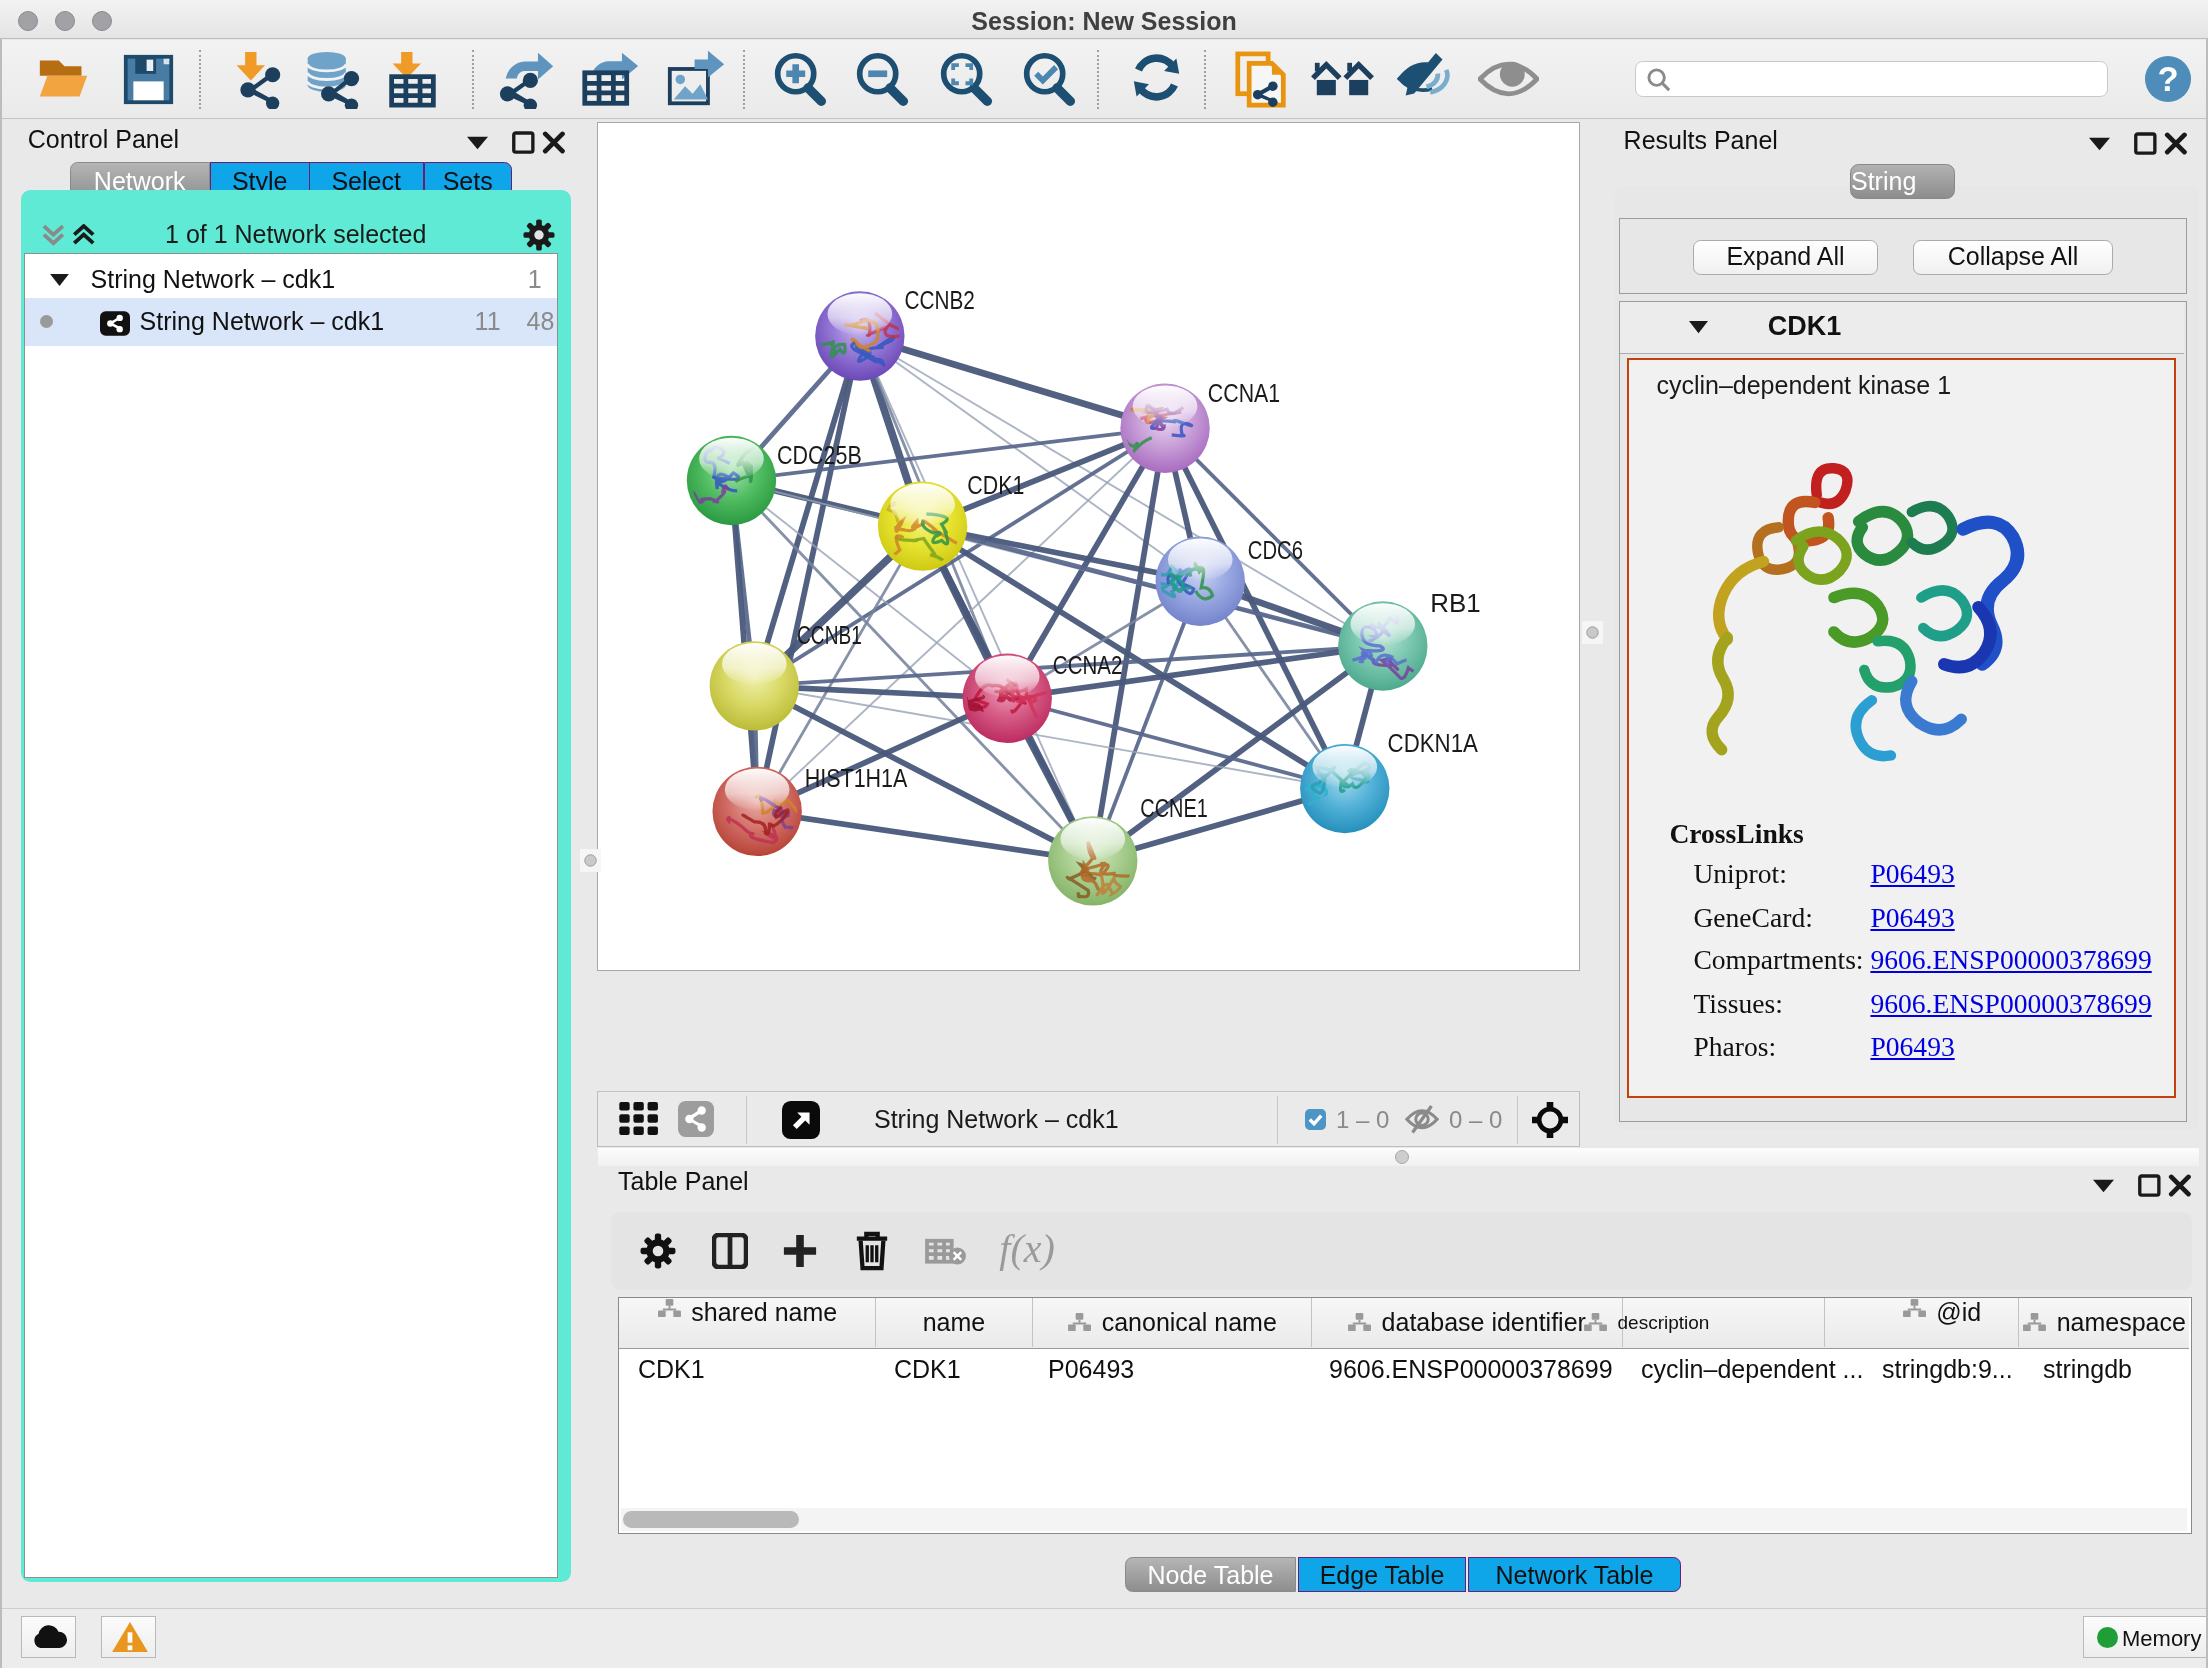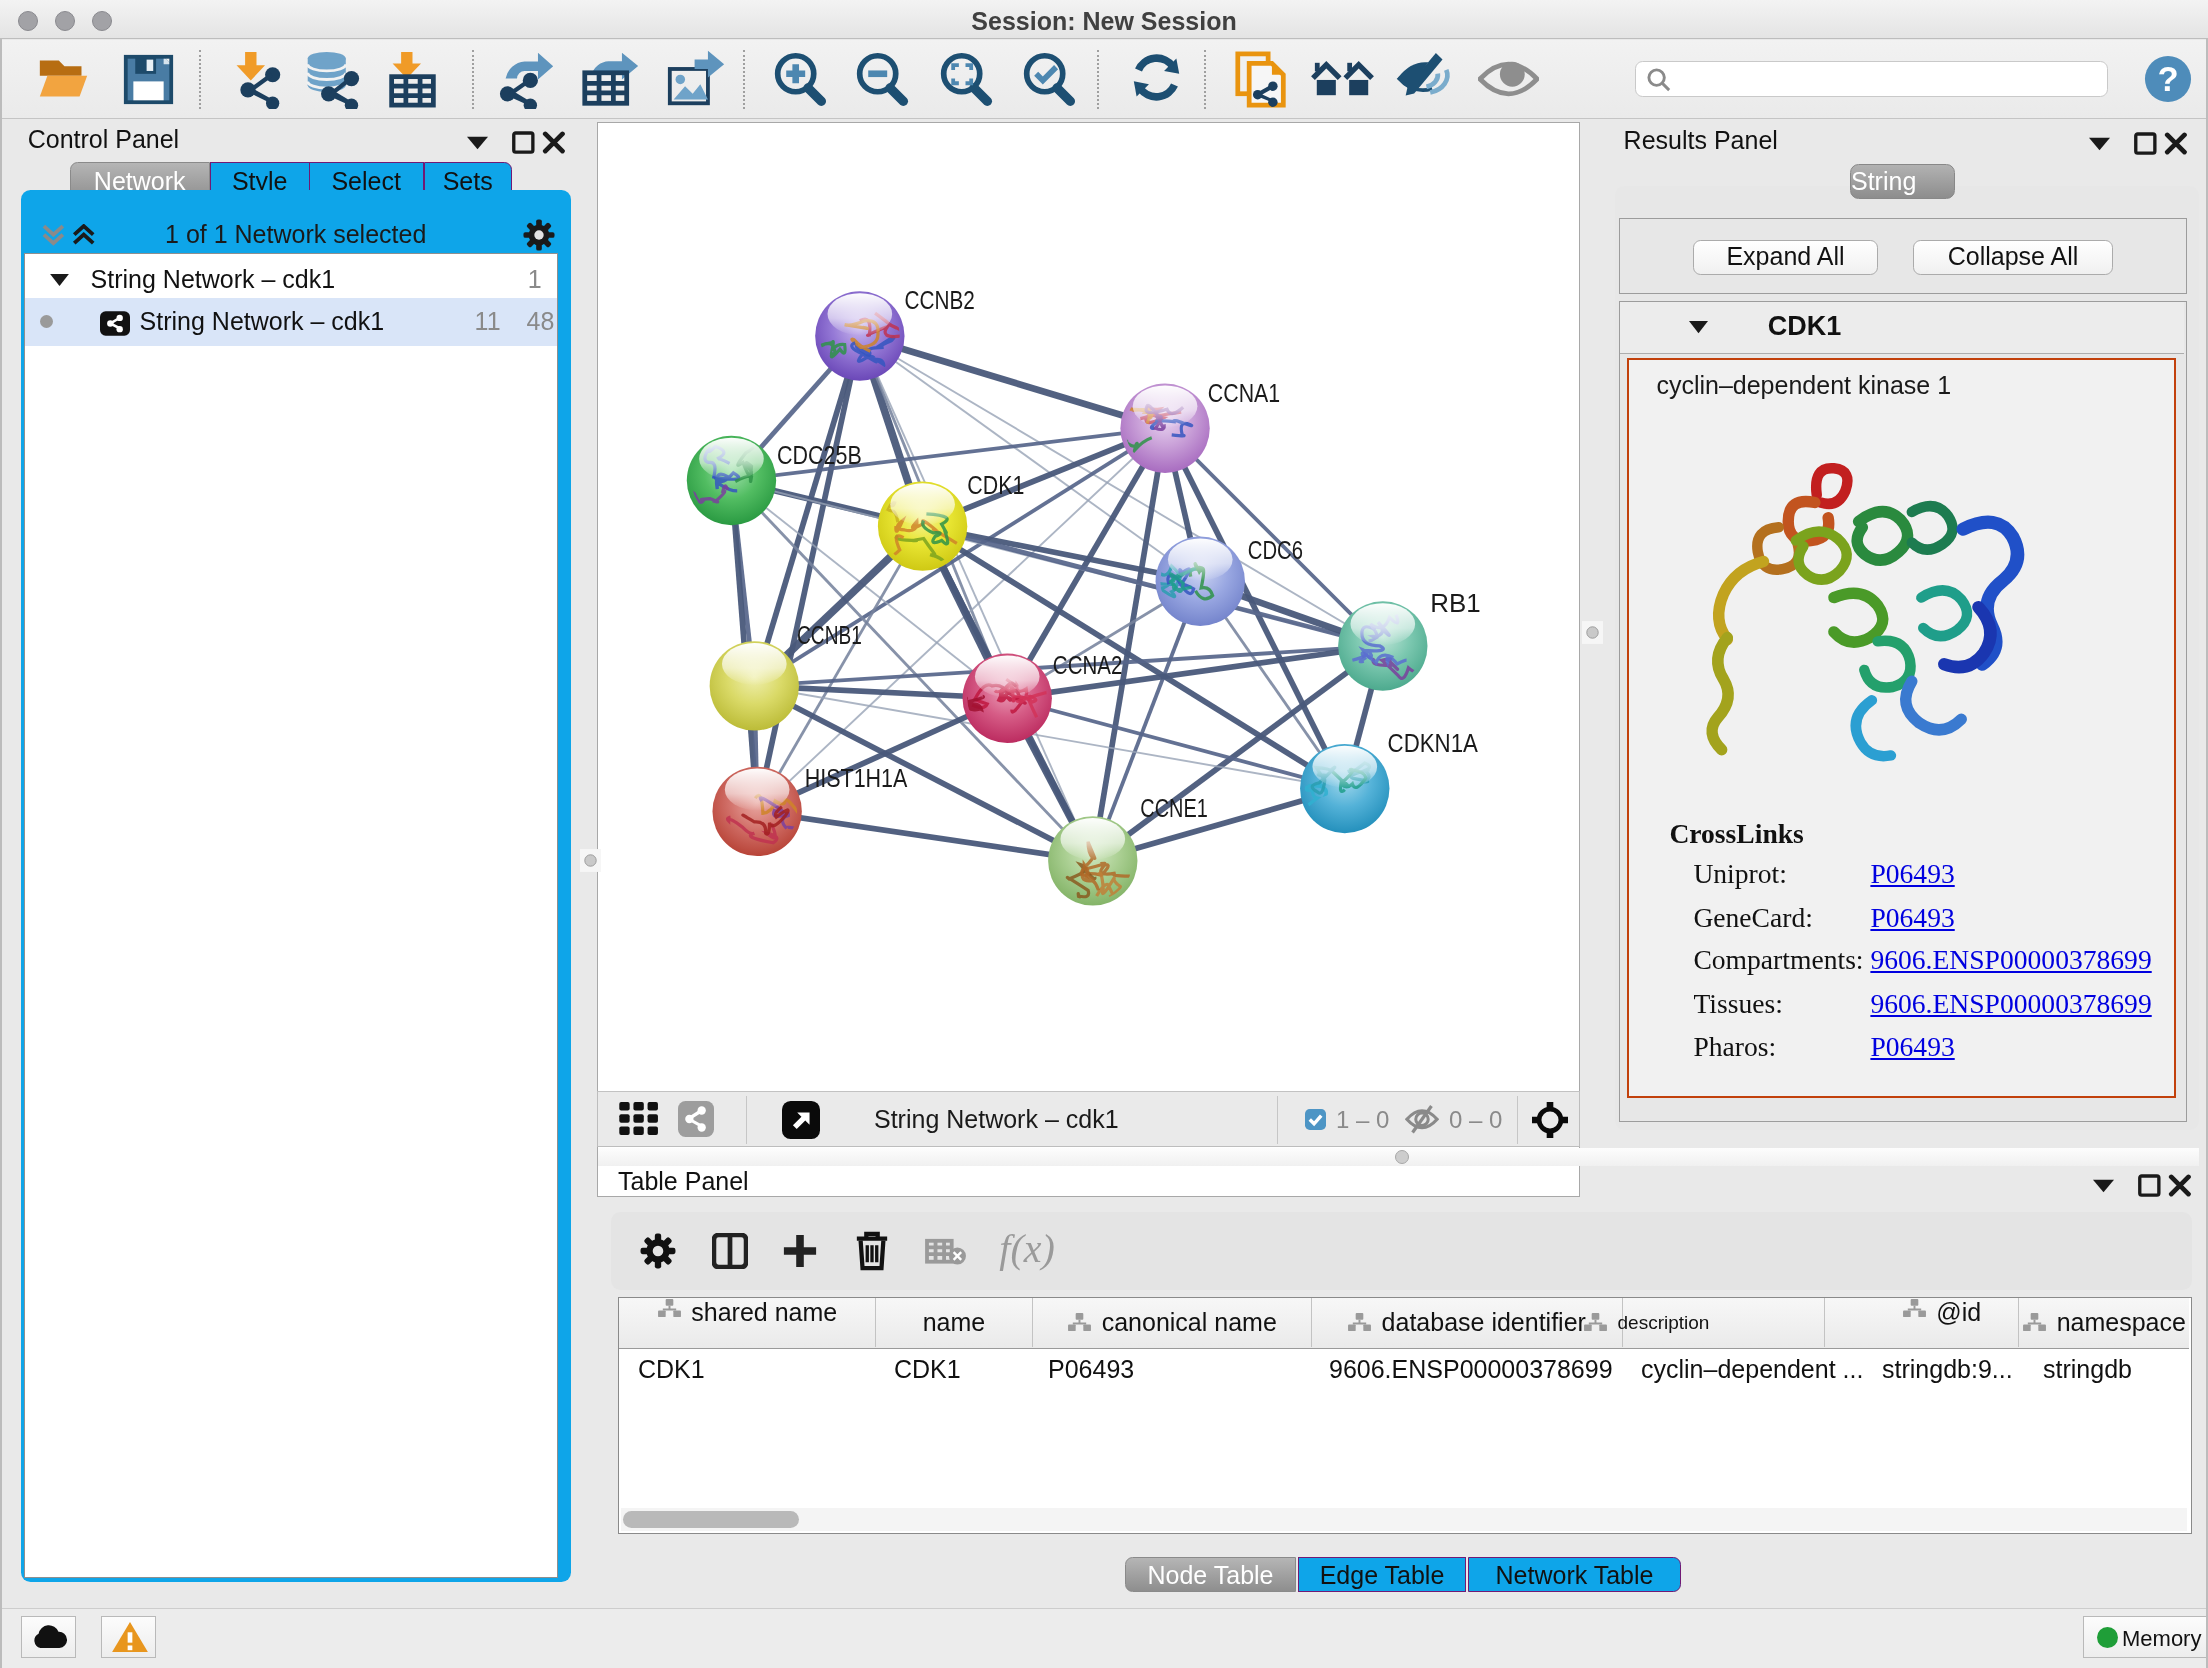--- a/index.html
+++ b/index.html
@@ -21,25 +21,25 @@
   background:#fff; border:1.9px solid #c9c9c9; border-radius:7.6px; }
 
 .ptitle { font-size:25px; color:#111; }
 .pctl { position:absolute; }
 
 #cp { position:absolute; left:5.7px; top:120px; width:586px; height:1668px; }
 .tab { position:absolute; top:42px; height:39px; font-size:25px; text-align:center;
   background:#0ea5e9; border:1px solid #701a75; color:#111; line-height:37px; }
 .tabsel { background:linear-gradient(#b5b5b5,#8e8e8e); color:#fff; border:1px solid #8a8a8a; }
 #cpcontainer { position:absolute; left:15px; top:70px; width:550px; height:1392px;
-  background:#0ea5e9; border-radius:9.5px; }
+  background:#5eead4; border-radius:9.5px; }
 #cplist { position:absolute; left:2.9px; top:63px; width:534px; height:1325px;
   background:#fff; border:1.9px solid #8f8f8f; }
 
-#canvas { position:absolute; left:597px; top:122px; width:983px; height:1075px;
+#canvas { position:absolute; left:597px; top:122px; width:983px; height:849px;
   background:#fff; border:1px solid #a8a8a8; }
 #netfooter { position:absolute; left:597px; top:1091px; width:983px; height:56px;
   background:#eaeaea; border:1px solid #bdbdbd; border-top:1px solid #c2c2c2; }
 
 #rp { position:absolute; left:1615px; top:122px; width:584px; height:1008px; }
 #rpcontainer { position:absolute; left:0px; top:64px; width:584px; height:944px;
   background:#e7e7e7; border-radius:9.5px; }
 
 #tp { position:absolute; left:597px; top:1166px; width:1602px; height:426px; }
 

